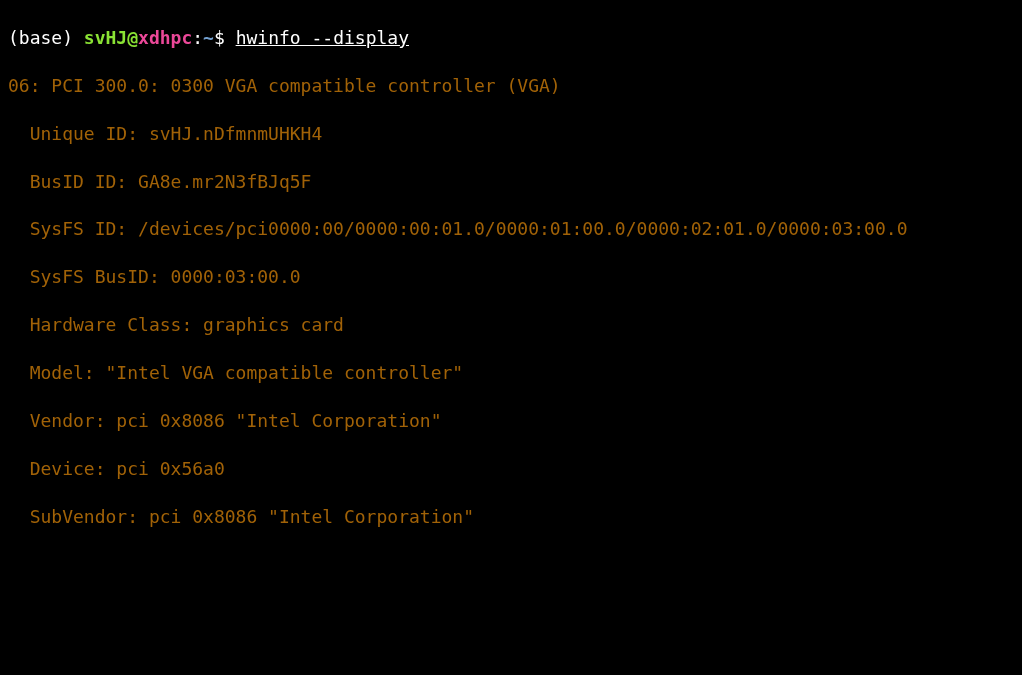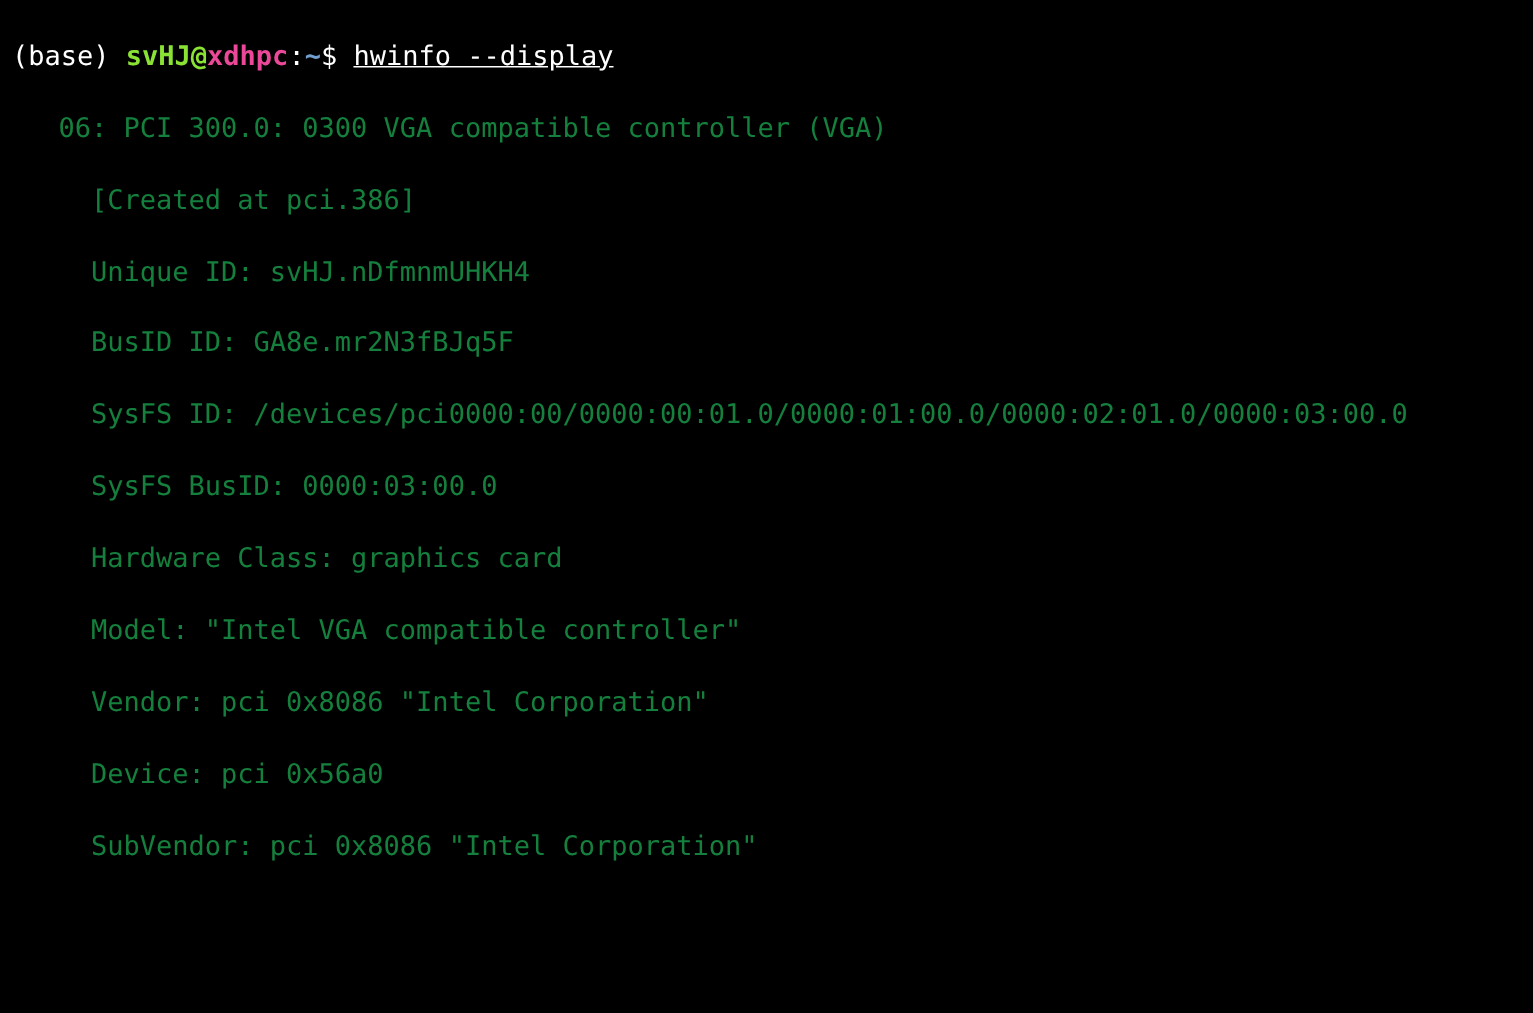--- a/index.html
+++ b/index.html
@@ -18,30 +18,29 @@
     padding: 2px 8px 8px 8px;
     white-space: pre;
   }
   .env { color: #ffffff; }
   .user { color: #8ae234; font-weight: bold; }
   .host { color: #ec4899; font-weight: bold; }
   .path { color: #729fcf; font-weight: bold; }
   .sep  { color: #fff; }
   .dollar { color: #fff; }
   .cmd { color: #fff; text-decoration: underline; }
-  .out { color: #15803d; margin-left: 31px; }
+  .out { color: #a16207; }
   span { white-space: pre; }
 </style>
 </head>
 <body>
 
 <div class="terminal">
 <div><span class="env">(base) </span><span class="user">svHJ</span><span class="user">@</span><span class="host">xdhpc</span><span class="sep">:</span><span class="path">~</span><span class="dollar">$ </span><span class="cmd">hwinfo --display</span></div>
 <div class="out">06: PCI 300.0: 0300 VGA compatible controller (VGA)</div>
-<div class="out">  [Created at pci.386]</div>
 <div class="out">  Unique ID: svHJ.nDfmnmUHKH4</div>
 <div class="out">  BusID ID: GA8e.mr2N3fBJq5F</div>
 <div class="out">  SysFS ID: /devices/pci0000:00/0000:00:01.0/0000:01:00.0/0000:02:01.0/0000:03:00.0</div>
 <div class="out">  SysFS BusID: 0000:03:00.0</div>
 <div class="out">  Hardware Class: graphics card</div>
 <div class="out">  Model: "Intel VGA compatible controller"</div>
 <div class="out">  Vendor: pci 0x8086 "Intel Corporation"</div>
 <div class="out">  Device: pci 0x56a0</div>
 <div class="out">  SubVendor: pci 0x8086 "Intel Corporation"</div>
 

